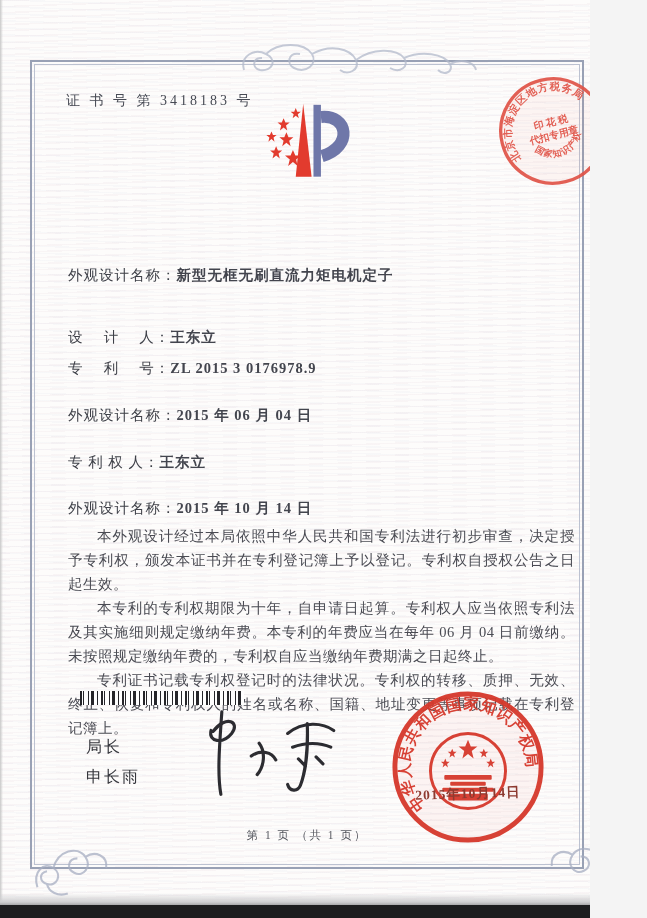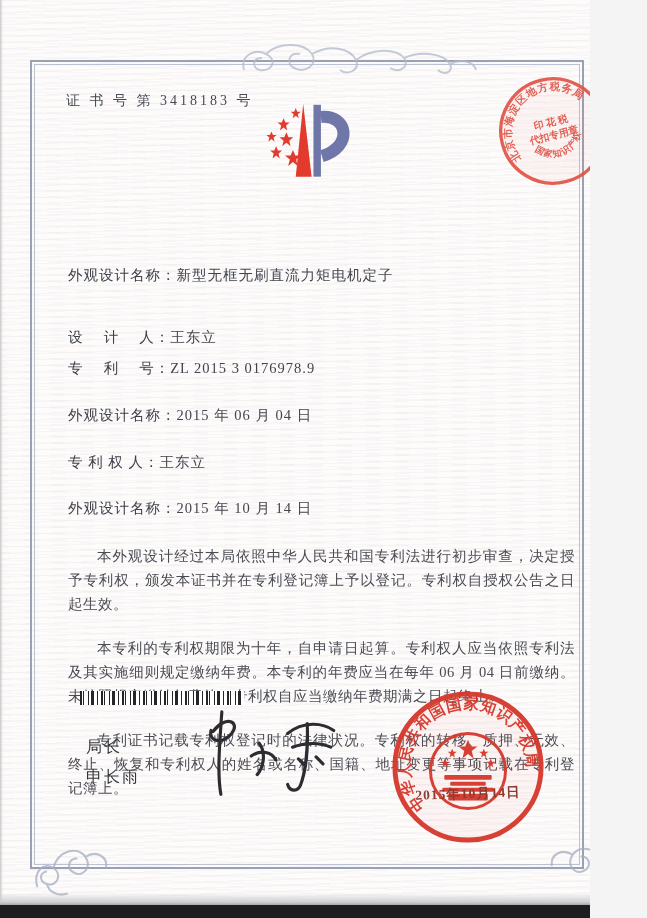--- a/index.html
+++ b/index.html
@@ -35,25 +35,25 @@
 
   .logo { position:absolute; left:253px; top:102px; width:106px; height:84px; }
 
   .title { position:absolute; left:0; top:186px; width:614px; text-align:center;
            font-size:35px; font-weight:bold; letter-spacing:7px; color:#34353b; }
 
   
   .tax-seal { position:absolute; left:496px; top:74px; width:114px; height:114px;
               transform:rotate(-14deg); opacity:.92; }
   .field-row { position:absolute; left:68px; font-size:14.5px; color:#3e4048; letter-spacing:1px; white-space:nowrap; }
-  .field-row .val { color:#43454e; }
+  .field-row .val { color:#43454e;font-weight:bold; }
 
   .paras { position:absolute; left:68px; top:524px; width:507px; font-size:14.5px;
            line-height:24px; color:#4a4b53; text-align:justify; }
-  .paras p { text-indent:2em; letter-spacing:.5px;margin-top:20px; }
+  .paras p { text-indent:2em; letter-spacing:.5px; }
 
   .barcode { position:absolute; left:80px; top:691px; width:164px; height:14px;
              background:repeating-linear-gradient(90deg,
                #26262a 0 2px, #fff 2px 3px, #26262a 3px 4px, #fff 4px 8px,
                #26262a 8px 9px, #fff 9px 11px, #26262a 11px 14px, #fff 14px 17px,
                #26262a 17px 18px, #fff 18px 21px); }
 
   .signer-role { position:absolute; left:86px; top:737px; font-size:16px; color:#34353b; letter-spacing:2px; }
   .signer-name { position:absolute; left:86px; top:767px; font-size:16px; color:#34353b; letter-spacing:2px; }
 
@@ -227,14 +227,15 @@
         <path transform="translate(103,76) scale(0.9)" d="M0,-5 L1.5,-1.5 L5,-1.5 L2,1 L3,5 L0,2.5 L-3,5 L-2,1 L-5,-1.5 L-1.5,-1.5 Z"></path>
         <rect x="56" y="88" width="48" height="5" rx="1"></rect>
         <rect x="62" y="95" width="36" height="4" rx="1"></rect>
         <rect x="54" y="101" width="52" height="4" rx="1"></rect>
         <rect x="60" y="107" width="40" height="7" rx="1"></rect>
       </g>
     </svg>
   </div>
   <div class="seal-date">2015年10月14日</div>
 
+  <div class="footer">第 1 页 （共 1 页）</div>
 
 </div>
 
 </body></html>

